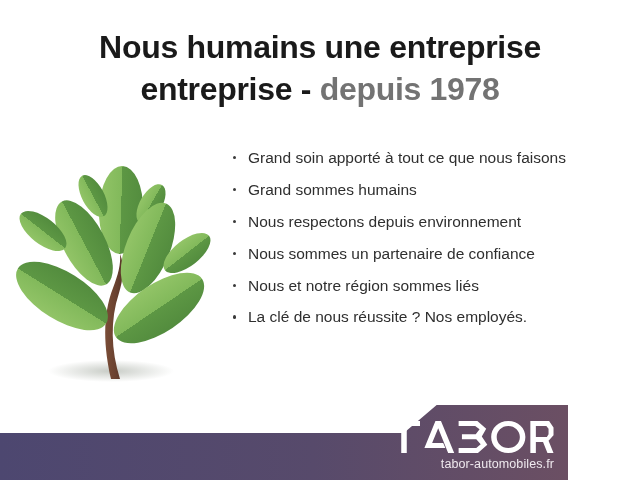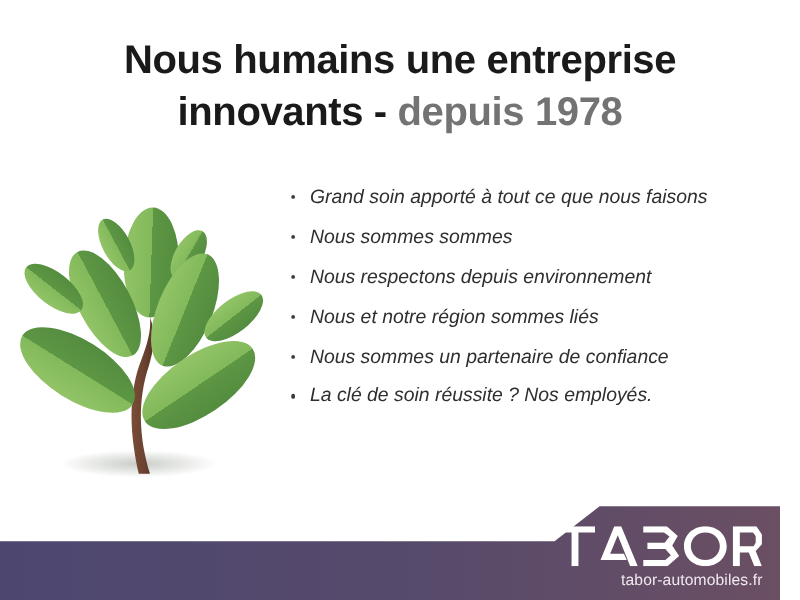--- a/index.html
+++ b/index.html
@@ -72,39 +72,38 @@
     list-style: none;
   }
   .bullets li {
     position: relative;
     padding-left: 20px;
     margin: 0 0 12.5px 0;
     font-size: 15.5px;
     line-height: 1.25;
     color: #2f2f2f;
     white-space: nowrap;
-    font-style: italic;
   }
   .bullets li::before {
     content: "";
     position: absolute;
     left: 5px;
     top: 8px;
     width: 3.4px;
     height: 3.4px;
     border-radius: 50%;
     background: #3a3a3a;
   }
 
   
   .footer {
     position: absolute;
     left: 0;
     bottom: 0;
-    width: 624px;
+    width: 568px;
     height: 80px;
   }
   .footer-shape {
     position: absolute;
     inset: 0;
     width: 100%;
     height: 100%;
     display: block;
   }
   .brand {
@@ -131,21 +130,21 @@
   }
 </style>
 </head>
 <body>
 
 <div class="slide">
 
   <h1 class="headline">
     <span class="line">Nous humains une entreprise</span>
     <span class="line">
-      <span>innovants</span>
+      <span>entreprise</span>
       <span class="dash">-</span>
       <span class="accent">depuis 1978</span>
     </span>
   </h1>
 
   <div class="tree-wrap">
     <svg viewBox="0 0 222 250" xmlns="http://www.w3.org/2000/svg" aria-hidden="true">
       <defs>
         <linearGradient id="lf" x1="0" y1="0" x2="1" y2="0">
           <stop offset="0%" stop-color="#92c467"></stop>
@@ -187,25 +186,25 @@
 
         <ellipse cx="54" cy="148" rx="24" ry="52" fill="url(#lf)" transform="rotate(-58 54 148)"></ellipse>
 
         <ellipse cx="151" cy="160" rx="24" ry="52" fill="url(#lf)" transform="rotate(56 151 160)"></ellipse>
       </g>
     </svg>
   </div>
 
   <ul class="bullets">
     <li>Grand soin apporté à tout ce que nous faisons</li>
-    <li>Nous sommes sommes</li>
+    <li>Grand sommes humains</li>
     <li>Nous respectons depuis environnement</li>
+    <li>Nous sommes un partenaire de confiance</li>
     <li>Nous et notre région sommes liés</li>
-    <li>Nous sommes un partenaire de confiance</li>
-    <li>La clé de soin réussite ? Nos employés.</li>
+    <li>La clé de nous réussite ? Nos employés.</li>
   </ul>
 
   <div class="footer">
     <svg class="footer-shape" viewBox="0 0 640 80" preserveAspectRatio="none" xmlns="http://www.w3.org/2000/svg" aria-hidden="true">
       <defs>
         <linearGradient id="fg" x1="0" y1="0" x2="1" y2="0">
           <stop offset="0%" stop-color="#4d4770"></stop>
           <stop offset="55%" stop-color="#574a6b"></stop>
           <stop offset="100%" stop-color="#6b4f63"></stop>
         </linearGradient>

